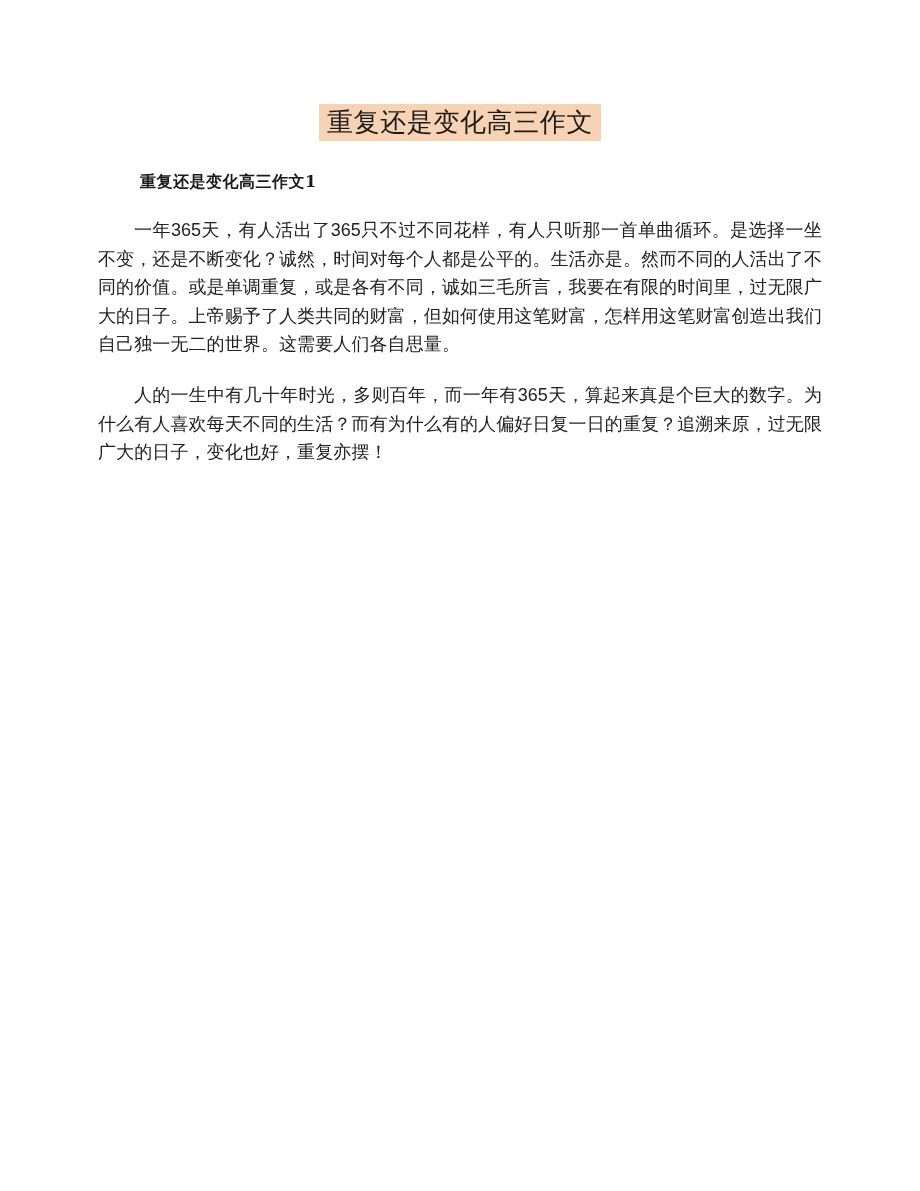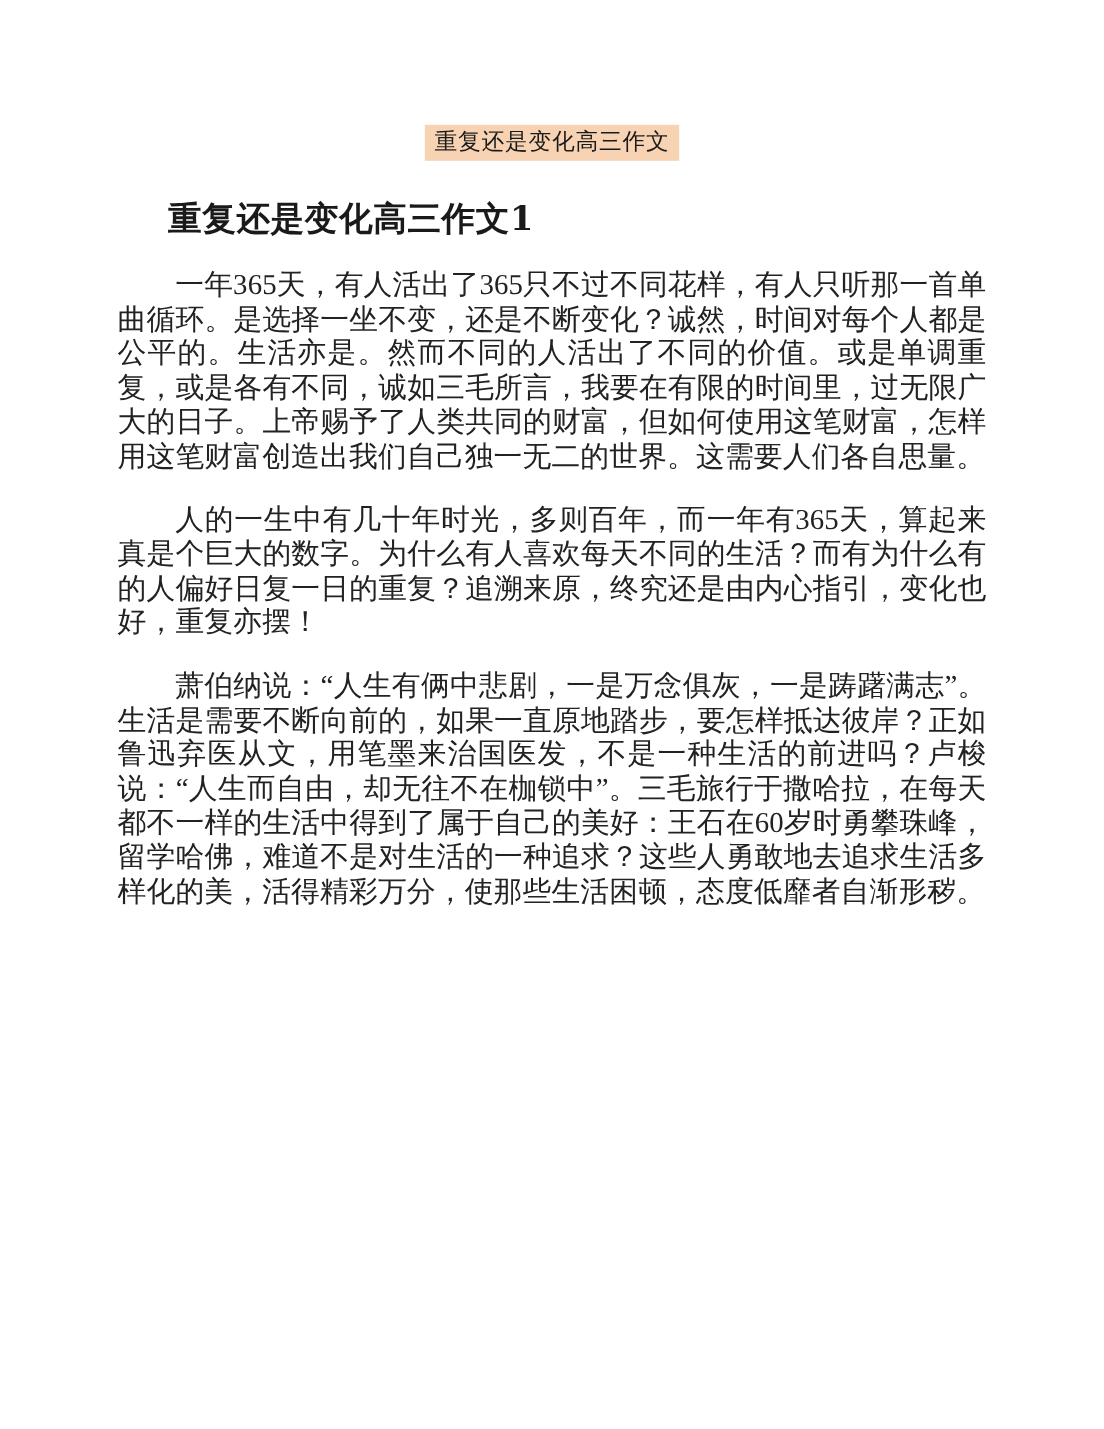--- a/index.html
+++ b/index.html
@@ -31,39 +31,39 @@
   .doc-title-row {
     margin-top: 104px;
     text-align: center;
     line-height: 1;
   }
   .doc-title {
     display: inline-block;
     background: #f8d3b3;
     color: #1a1a1a;
     font-family: "DejaVu Serif", "Liberation Serif", serif;
-    font-size: 19px;
+    font-size: 26px;
     letter-spacing: 0.6px;
     padding: 5px 8px 6px 8px;
     white-space: nowrap;
     text-align: right;
   }
   .section-heading {
     margin-top: 31px;
     margin-left: 42px;
     font-family: "DejaVu Serif", "Liberation Serif", serif;
-    font-size: 28px;
+    font-size: 16px;
     font-weight: bold;
     letter-spacing: 0.5px;
     line-height: 1.25;
   }
   .para {
     margin-top: 22px;
-    font-family: Liberation Serif, serif;
-    font-size: 24px;
+    font-family: Liberation Sans, sans-serif;
+    font-size: 18px;
     line-height: 28.6px;
     text-align: justify;
     text-justify: inter-character;
     text-indent: 2em;
     letter-spacing: 0.1px;
     word-break: break-all;
     color: #222222;
   }
   .para:first-of-type {
     margin-top: 24px;
@@ -76,20 +76,19 @@
   <div class="content">
 
     <div class="doc-title-row">
       <span class="doc-title">重复还是变化高三作文</span>
     </div>
 
     <div class="section-heading">重复还是变化高三作文1</div>
 
     <p class="para">一年365天，有人活出了365只不过不同花样，有人只听那一首单曲循环。是选择一坐不变，还是不断变化？诚然，时间对每个人都是公平的。生活亦是。然而不同的人活出了不同的价值。或是单调重复，或是各有不同，诚如三毛所言，我要在有限的时间里，过无限广大的日子。上帝赐予了人类共同的财富，但如何使用这笔财富，怎样用这笔财富创造出我们自己独一无二的世界。这需要人们各自思量。</p>
 
-    <p class="para">人的一生中有几十年时光，多则百年，而一年有365天，算起来真是个巨大的数字。为什么有人喜欢每天不同的生活？而有为什么有的人偏好日复一日的重复？追溯来原，终究还是由内心指引，变化也好，重复亦摆！</p>
+    <p class="para">人的一生中有几十年时光，多则百年，而一年有365天，算起来真是个巨大的数字。为什么有人喜欢每天不同的生活？而有为什么有的人偏好日复一日的重复？追溯来原，过无限广大的日子，变化也好，重复亦摆！</p>
 
-    <p class="para">萧伯纳说：“人生有俩中悲剧，一是万念俱灰，一是踌躇满志”。生活是需要不断向前的，如果一直原地踏步，要怎样抵达彼岸？正如鲁迅弃医从文，用笔墨来治国医发，不是一种生活的前进吗？卢梭说：“人生而自由，却无往不在枷锁中”。三毛旅行于撒哈拉，在每天都不一样的生活中得到了属于自己的美好：王石在60岁时勇攀珠峰，留学哈佛，难道不是对生活的一种追求？这些人勇敢地去追求生活多样化的美，活得精彩万分，使那些生活困顿，态度低靡者自渐形秽。</p>
 
 
 
   </div>
 </div>
 
 </body></html>

